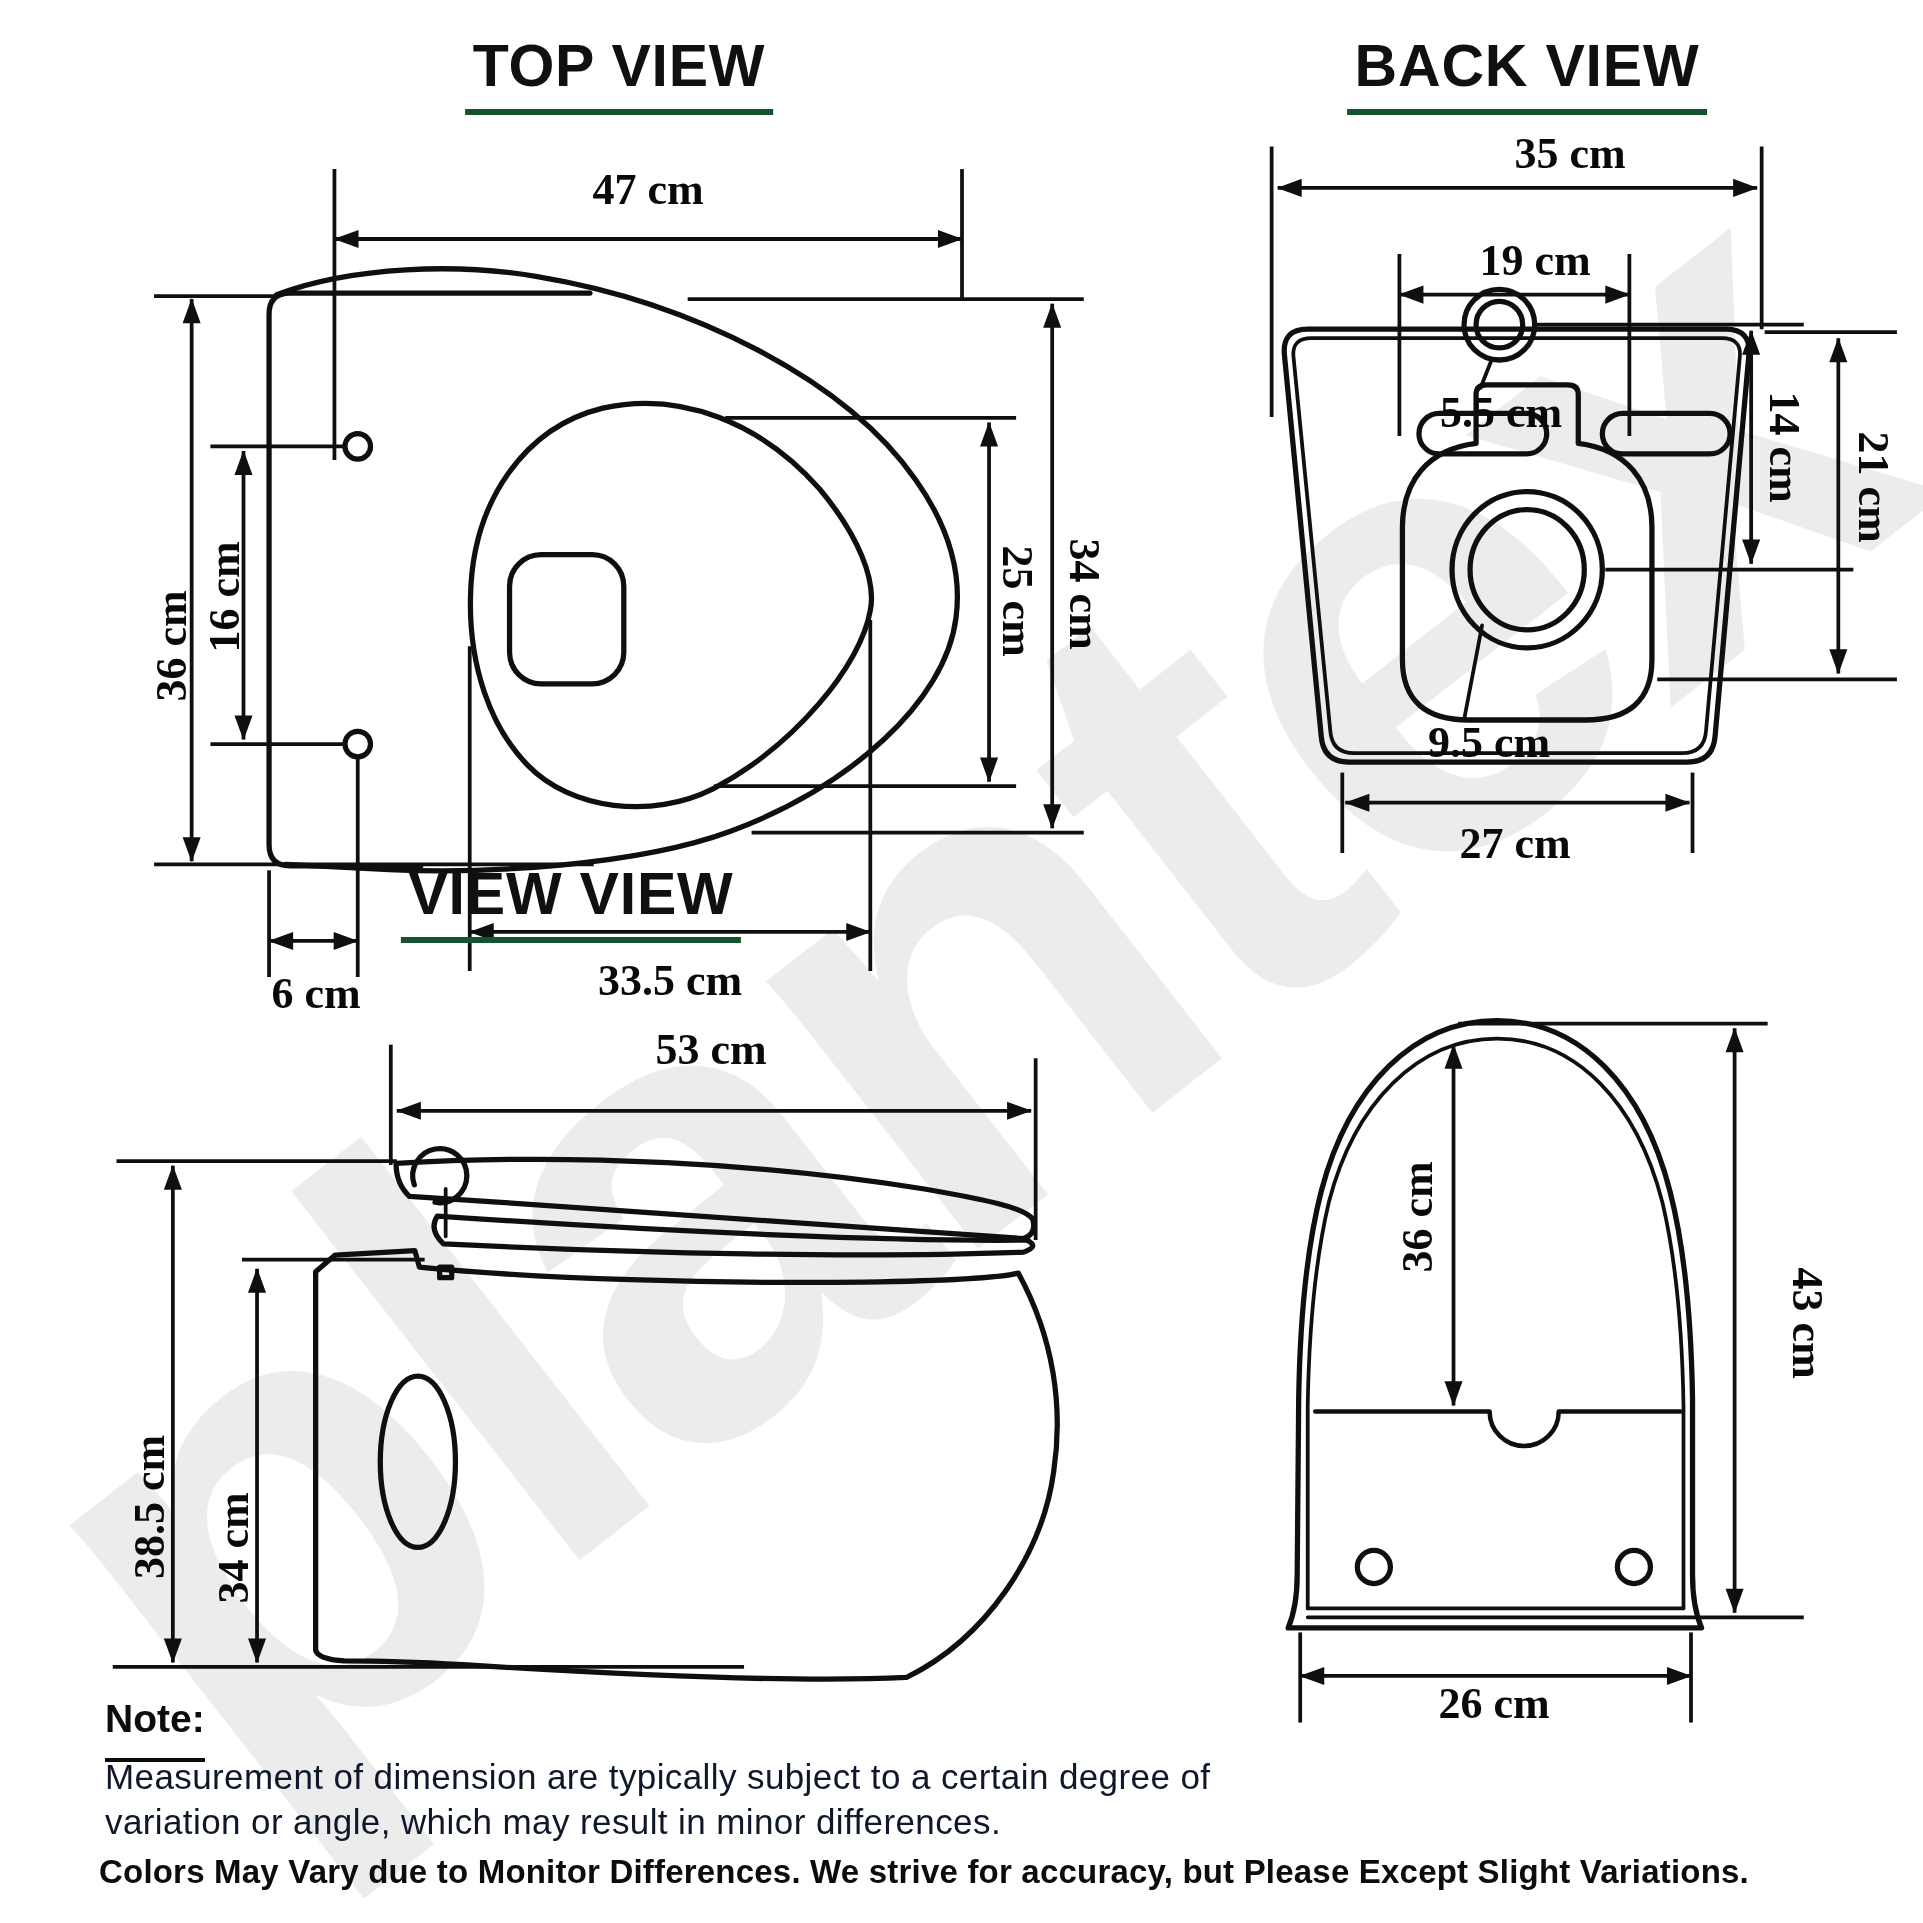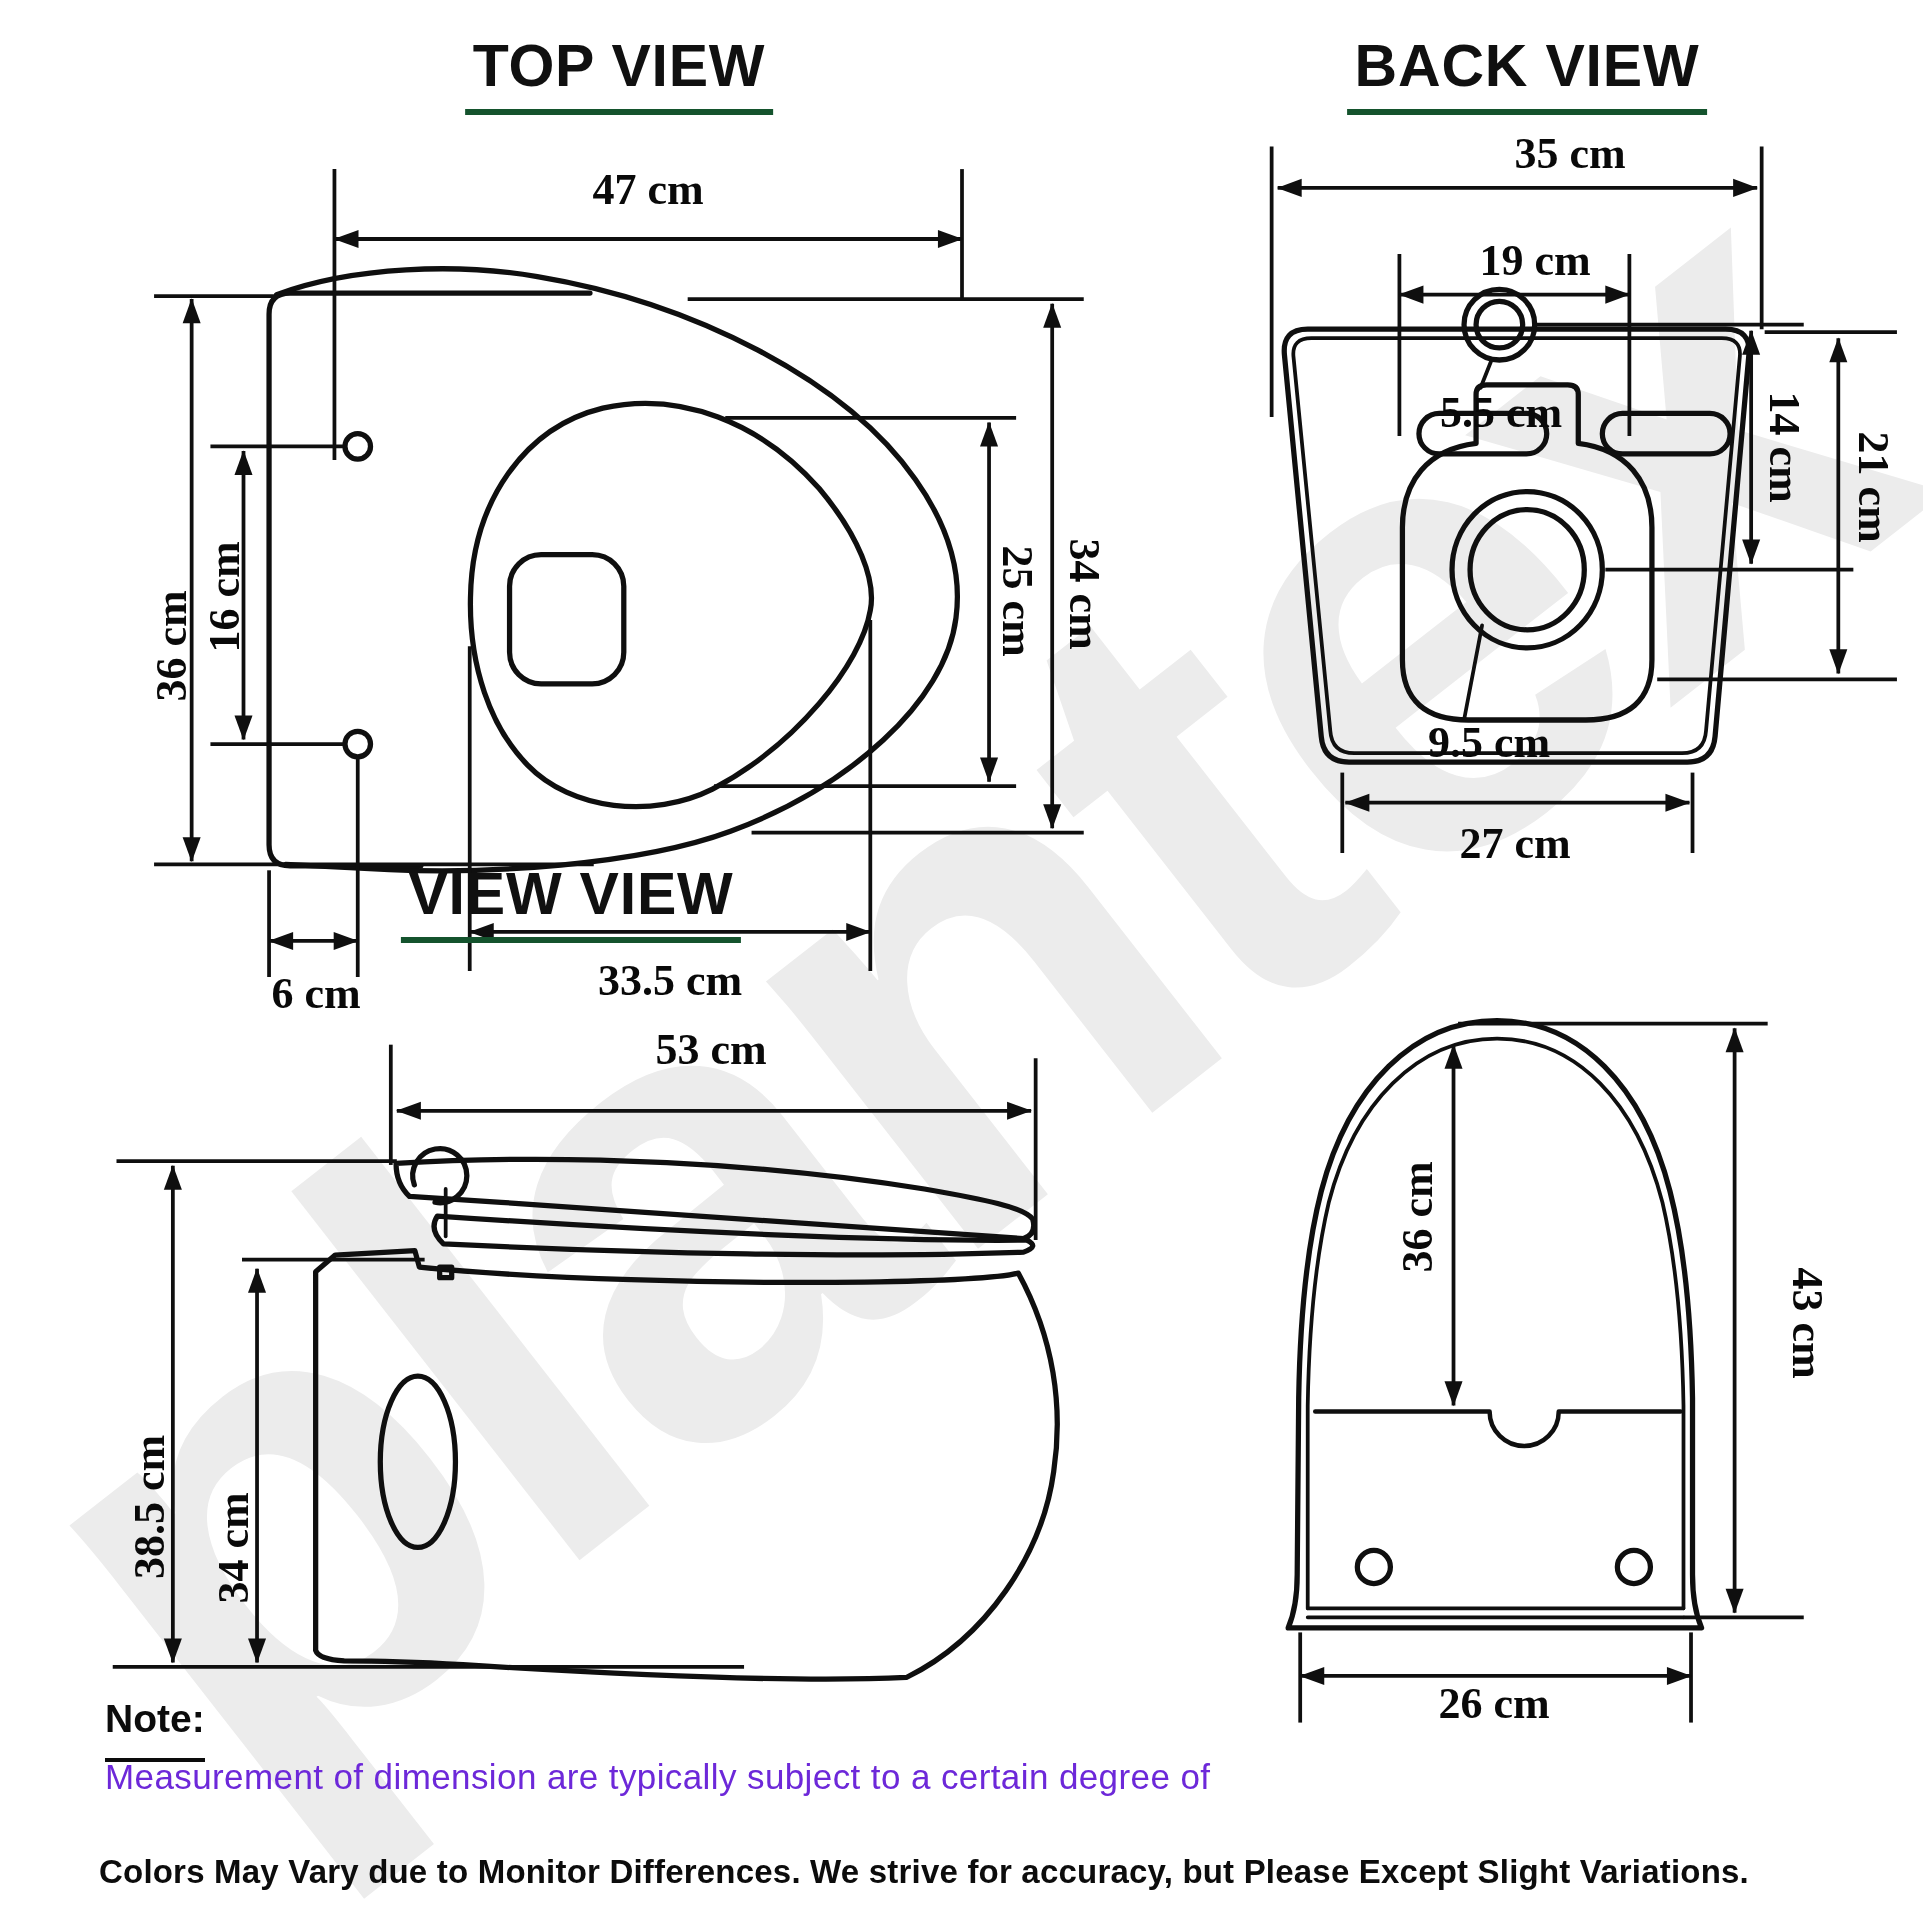--- a/index.html
+++ b/index.html
@@ -11,21 +11,21 @@
   svg.diagram{position:absolute;left:0;top:0;z-index:2;}
   .vtitle{position:absolute;z-index:3;transform:translateX(-50%);font-weight:700;font-size:59px;
           color:#101010;letter-spacing:0.8px;border-bottom:6px solid #14532d;padding:0 7.5px 9px 7.5px;
           white-space:nowrap;}
   .dim{position:absolute;z-index:3;font-family:"Liberation Serif",serif;font-weight:700;
        font-size:44px;color:#090909;white-space:nowrap;transform:translate(-50%,-50%);}
   .dim.rccw{transform:translate(-50%,-50%) rotate(-90deg);}
   .dim.rcw{transform:translate(-50%,-50%) rotate(90deg);}
   .note-heading{position:absolute;z-index:3;left:105px;top:1697px;font-size:39px;font-weight:700;
                 color:#0c0c0c;border-bottom:4.5px solid #0c0c0c;padding-bottom:17px;}
-  .note-line{position:absolute;z-index:3;left:105px;font-size:35px;color:#6d28d9;letter-spacing:0.4px;}
+  .note-line{position:absolute;z-index:3;left:105px;font-size:35px;color:#0f172a;letter-spacing:0.4px;}
   .note-line1{top:1757px;}
   .note-line2{top:1802px;}
   .note-disclaimer{position:absolute;z-index:3;left:99px;top:1853px;font-size:33px;font-weight:700;
                    color:#0c0c0c;letter-spacing:0.2px;}
 </style>
 </head>
 <body>
 
 <div class="canvas">
 
@@ -219,16 +219,17 @@
   <div class="dim" style="left:711px;top:1021px;margin-top:28px;">53 cm</div>
   <div class="dim rccw" style="left:149px;top:1507px;">38.5 cm</div>
   <div class="dim rccw" style="left:233px;top:1548px;">34 cm</div>
 
   <div class="dim rccw" style="left:1417px;top:1217px;">36 cm</div>
   <div class="dim rcw" style="left:1807px;top:1323px;">43 cm</div>
   <div class="dim" style="left:1494px;top:1703px;">26 cm</div>
 
   <div class="note-heading">Note:</div>
   <div class="note-line note-line1">Measurement of dimension are typically subject to a certain degree of</div>
+  <div class="note-line note-line2">variation or angle, which may result in minor differences.</div>
   <div class="note-disclaimer">Colors May Vary due to Monitor Differences. We strive for accuracy, but Please Except Slight Variations.</div>
 
 </div>
 
 
 </body></html>

